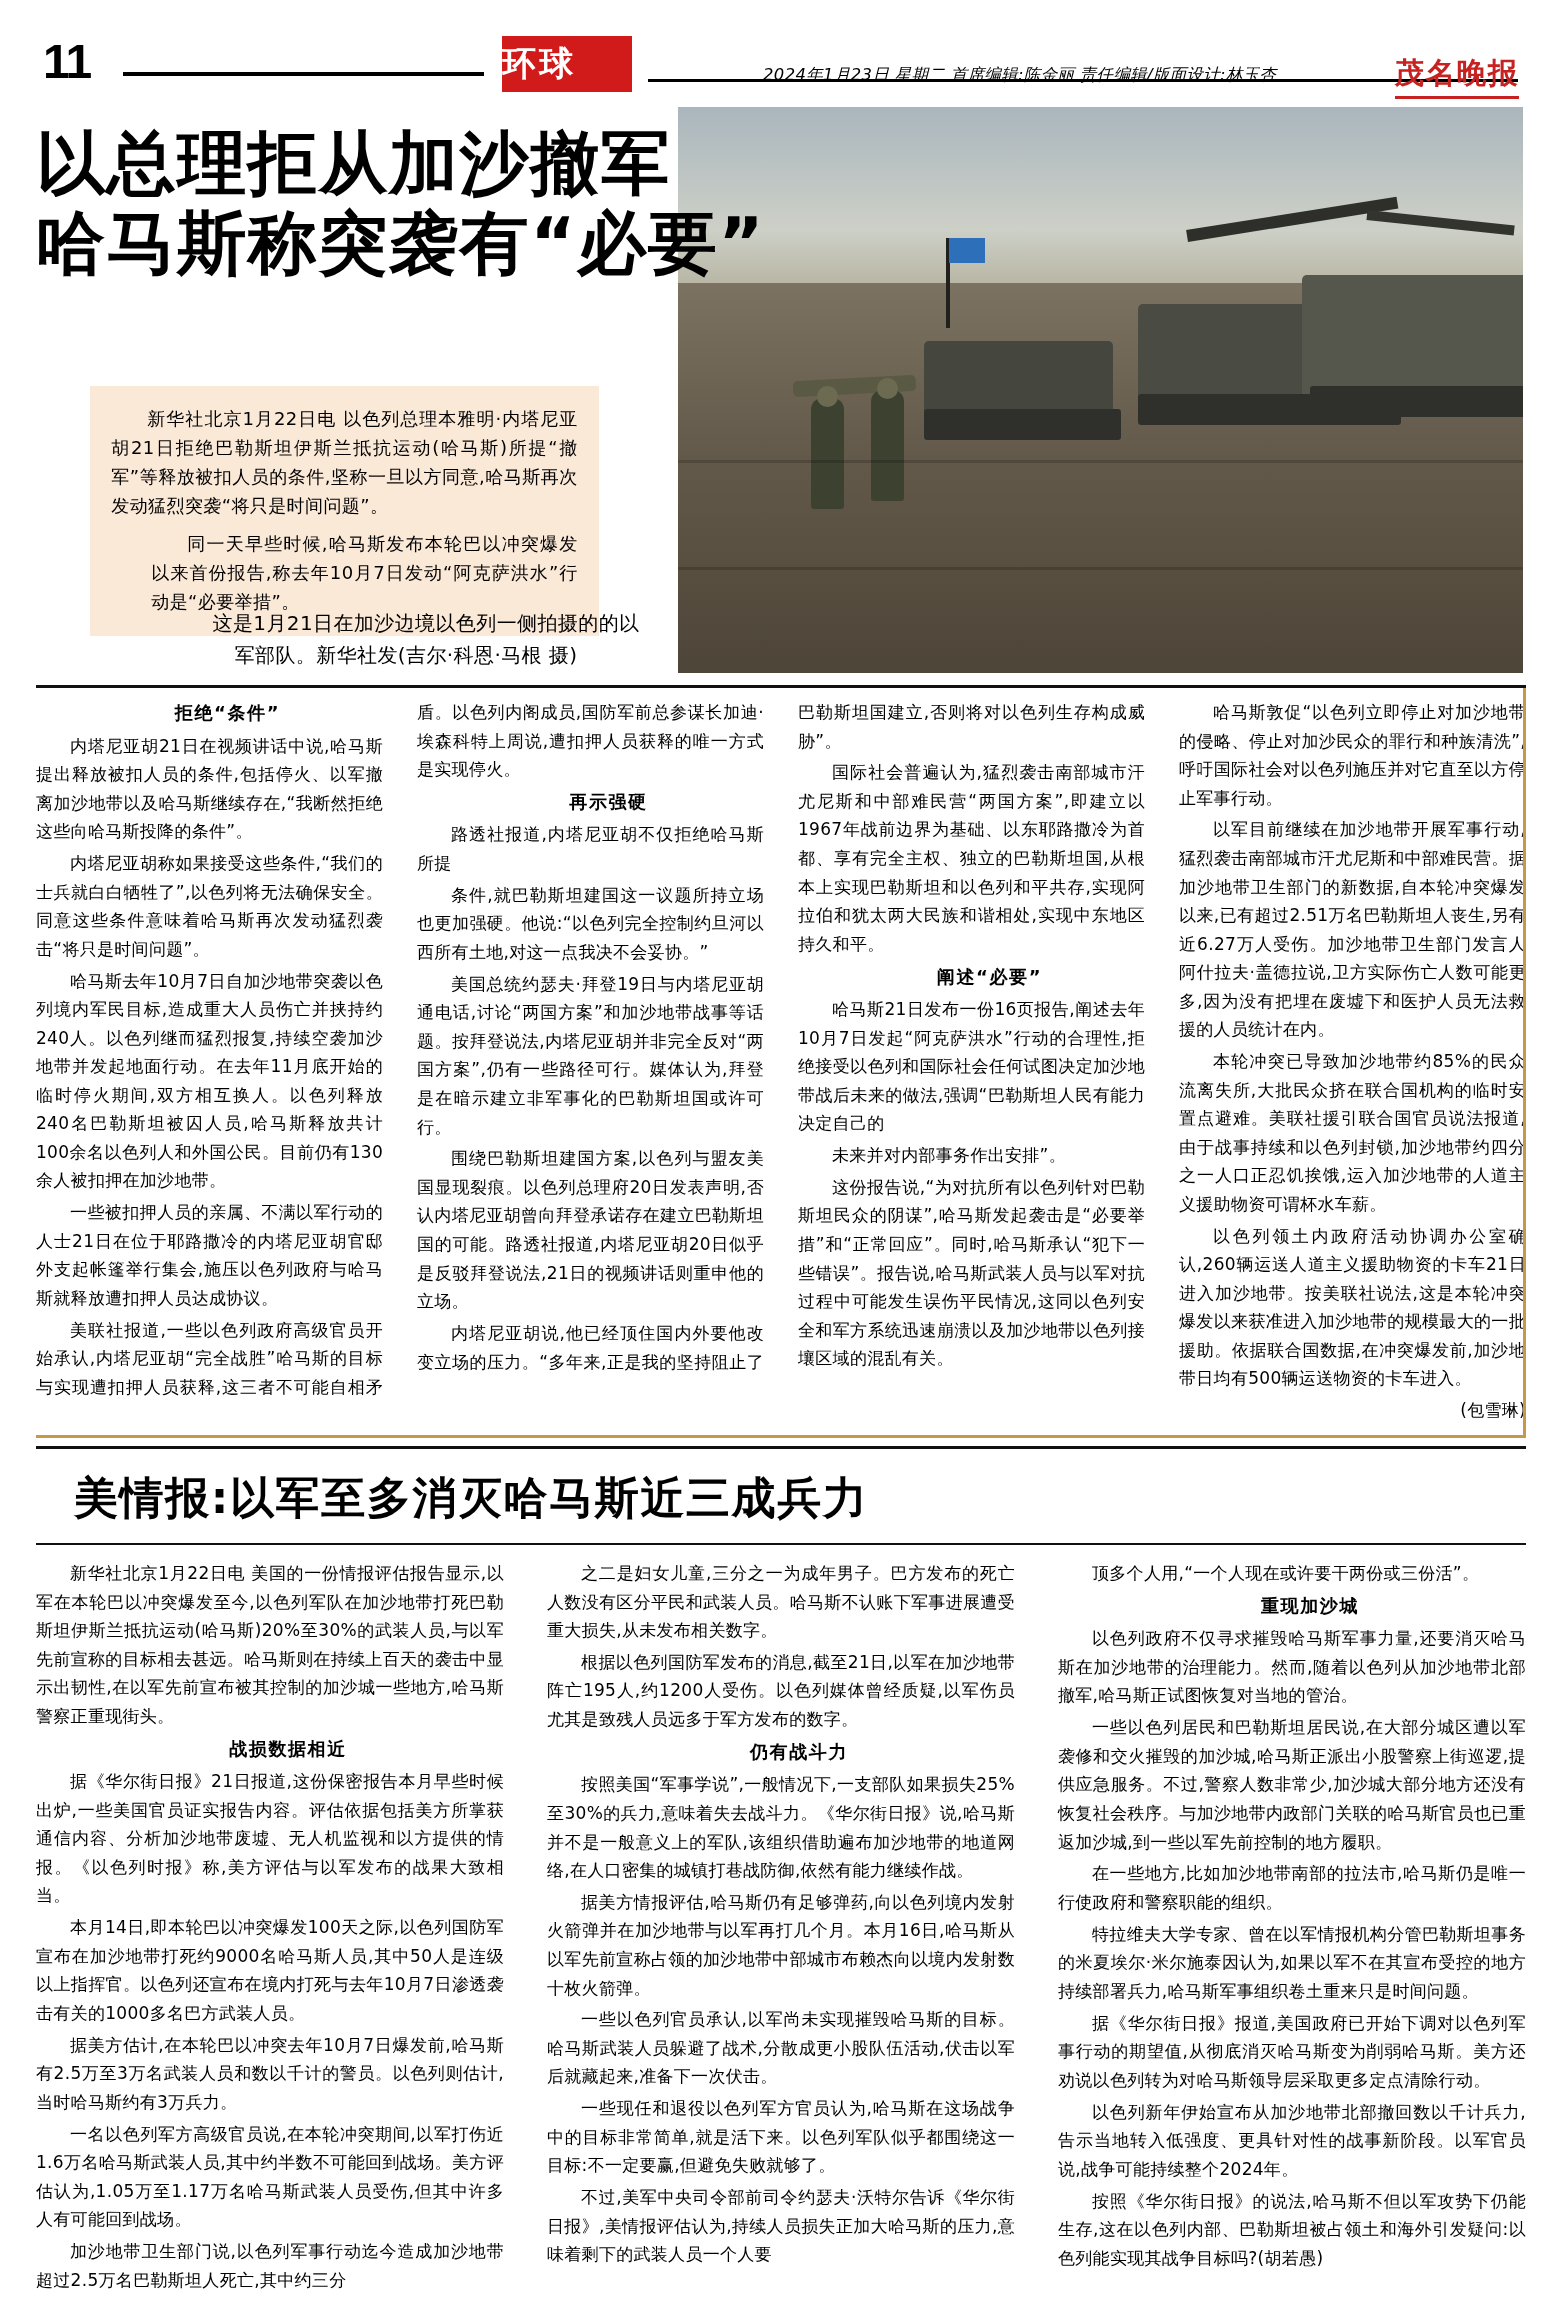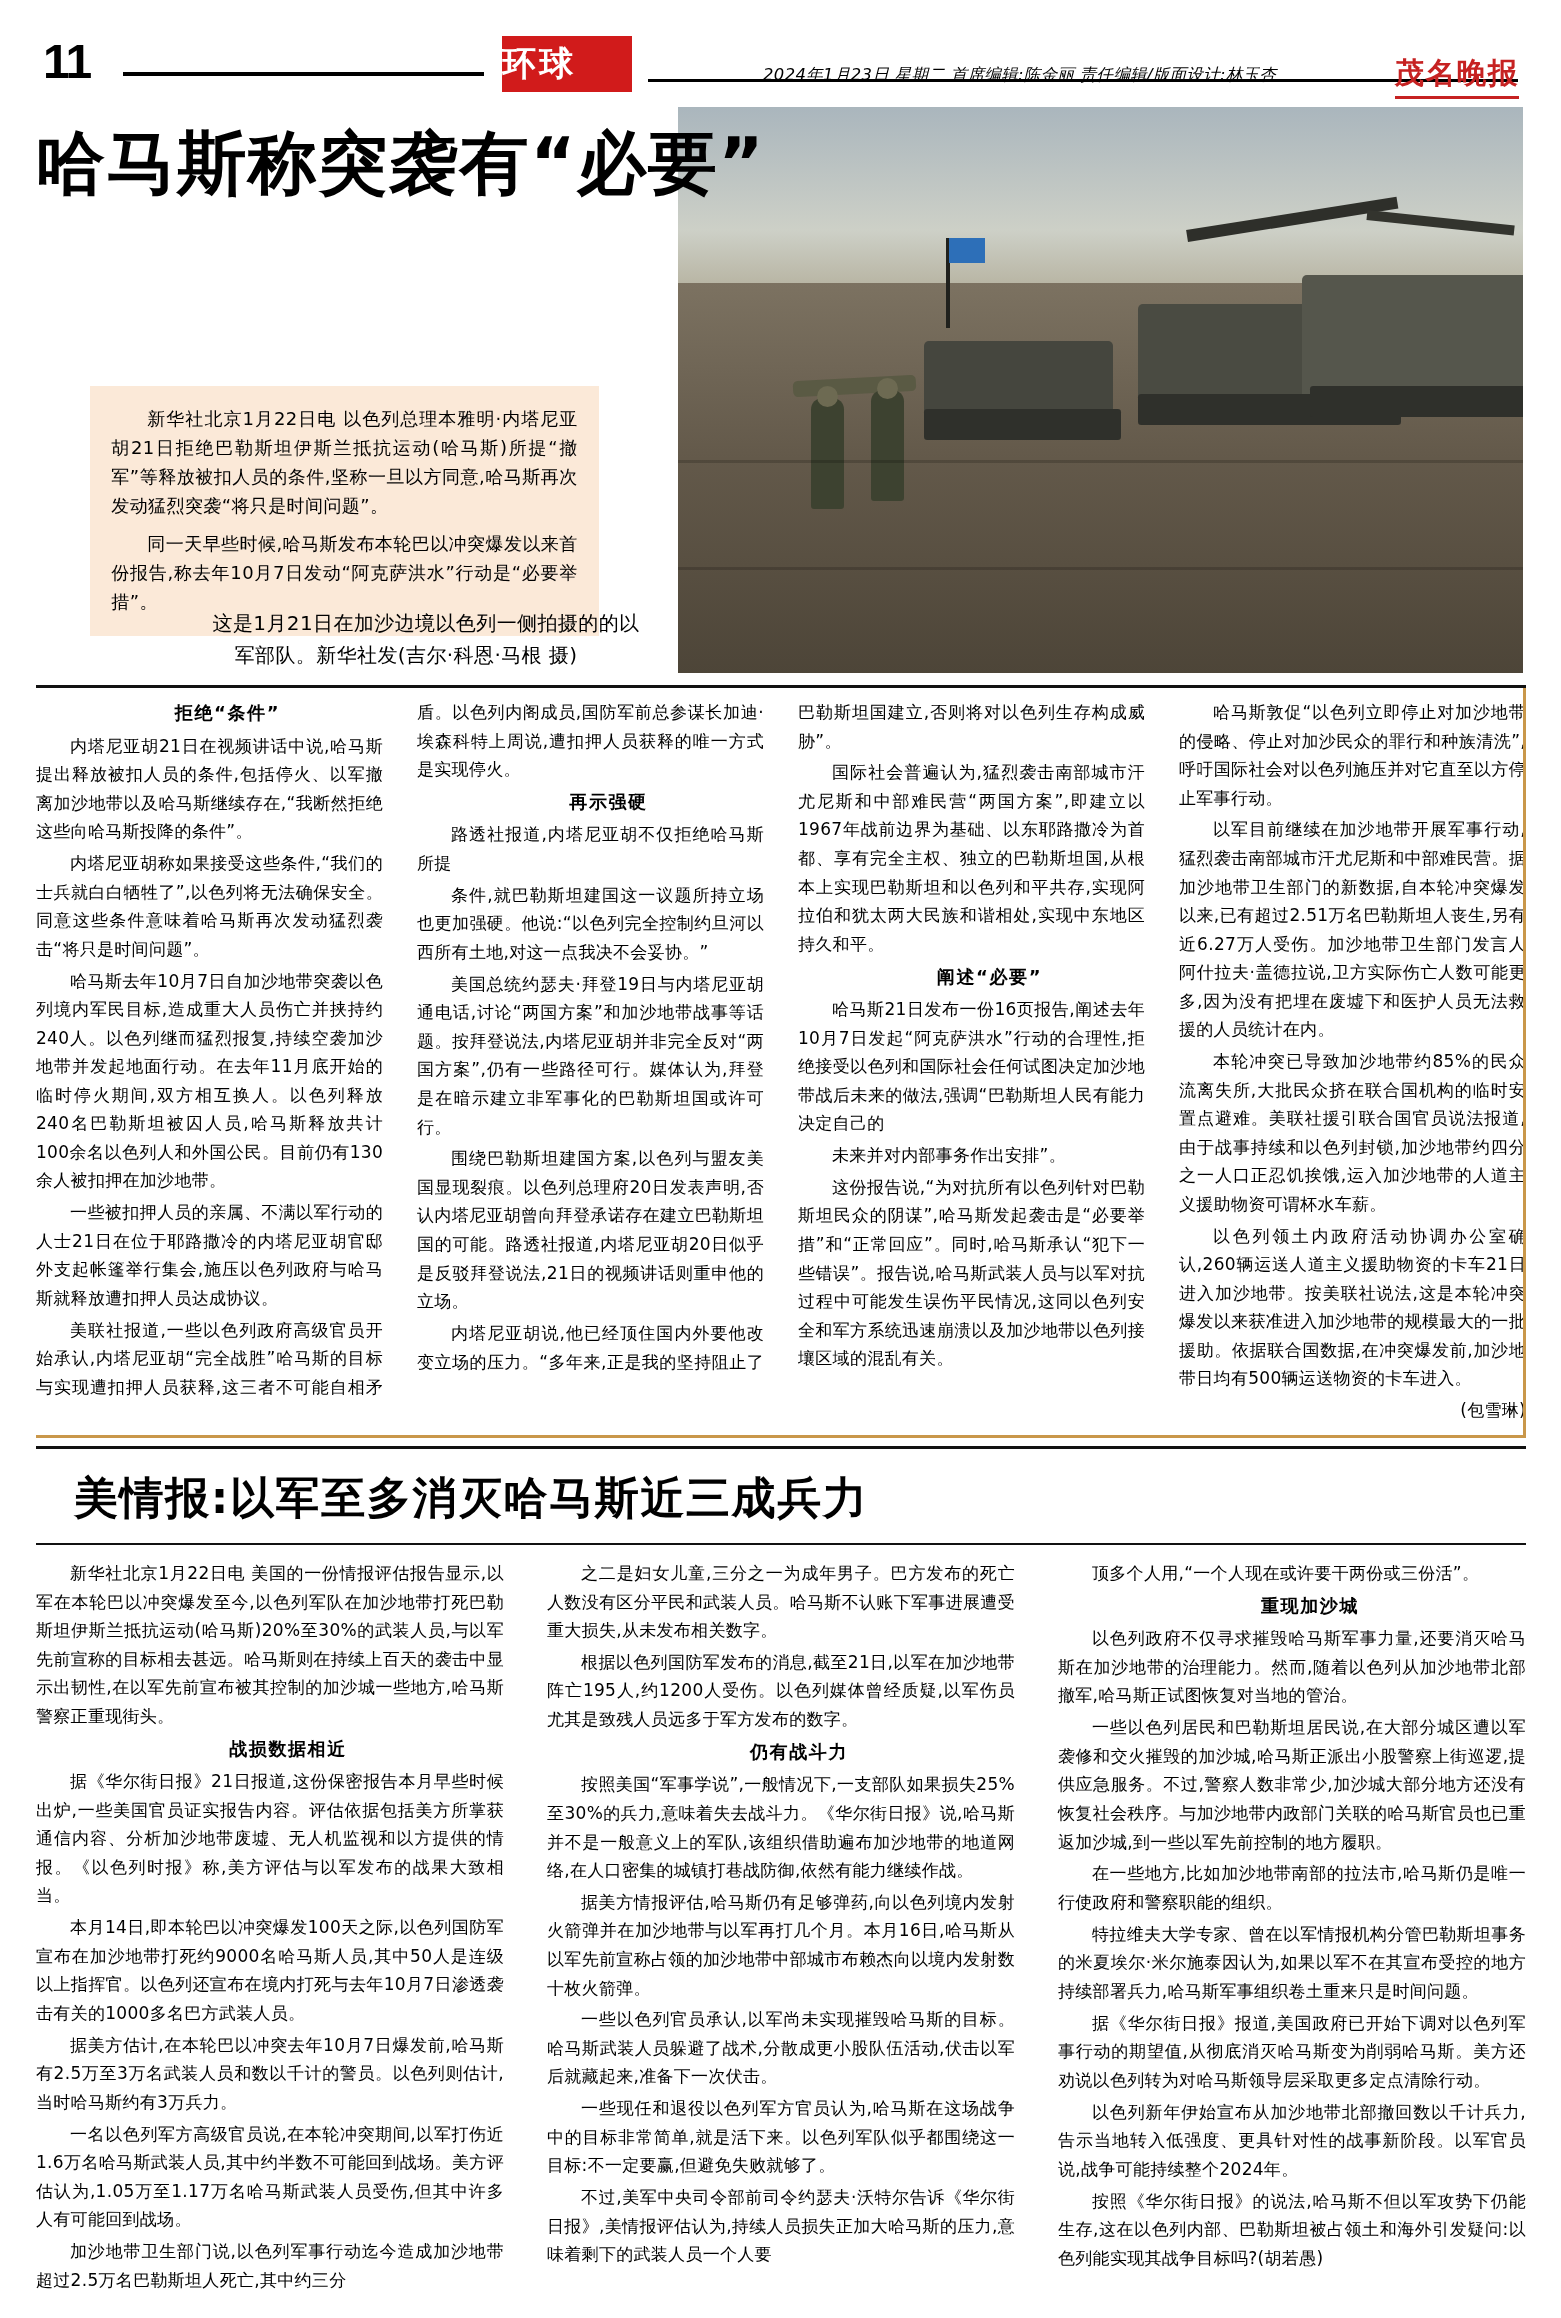--- a/index.html
+++ b/index.html
@@ -85,21 +85,21 @@
   .dirtline{position:absolute;left:0;width:100%;height:2.5px;background:rgba(0,0,0,.18);}
 
   
   .lead{
     position:absolute;left:90px;top:386px;width:509px;background:#fbe9d8;
     padding:18px 21.3px 19.7px 21.3px;box-sizing:border-box;
     font-size:18px;line-height:1.62;text-align:justify;letter-spacing:0.4px;
     font-family:"DejaVu Sans","Liberation Sans",sans-serif;
   }
   .lead p{margin:0 0 8.2px 0;text-indent:2em;}
-  .lead p:last-child{margin-bottom:0;}
+  .lead p:last-child{margin-bottom:0;margin-left:40px;}
   .photo-cap{
     position:absolute;left:164px;top:607px;width:484px;font-size:20px;line-height:1.6;
     letter-spacing:0.4px;text-indent:2em;
     font-family:"DejaVu Sans","Liberation Sans",sans-serif;
     text-align:center;
   }
 
   
   .rule-top{position:absolute;left:36px;top:685px;width:1490px;height:2.5px;background:#111;}
   .art1{
@@ -170,20 +170,21 @@
     <div class="load"></div>
     <div class="soldier s1"></div>
     <div class="soldier s2"></div>
     <div class="soldier-head h1"></div>
     <div class="soldier-head h2"></div>
     <div class="dirtline" style="top:353px"></div>
     <div class="dirtline" style="top:460px"></div>
   </div>
 
   <div class="headline">
+    <div>以总理拒从加沙撤军</div>
     <div>哈马斯称突袭有“必要”</div>
   </div>
 
   <div class="lead">
     <p>新华社北京1月22日电 以色列总理本雅明·内塔尼亚胡21日拒绝巴勒斯坦伊斯兰抵抗运动(哈马斯)所提“撤军”等释放被扣人员的条件,坚称一旦以方同意,哈马斯再次发动猛烈突袭“将只是时间问题”。</p>
     <p>同一天早些时候,哈马斯发布本轮巴以冲突爆发以来首份报告,称去年10月7日发动“阿克萨洪水”行动是“必要举措”。</p>
   </div>
   <div class="photo-cap">这是1月21日在加沙边境以色列一侧拍摄的的以军部队。新华社发(吉尔·科恩·马根 摄)</div>
 
   <div class="rule-top"></div>

